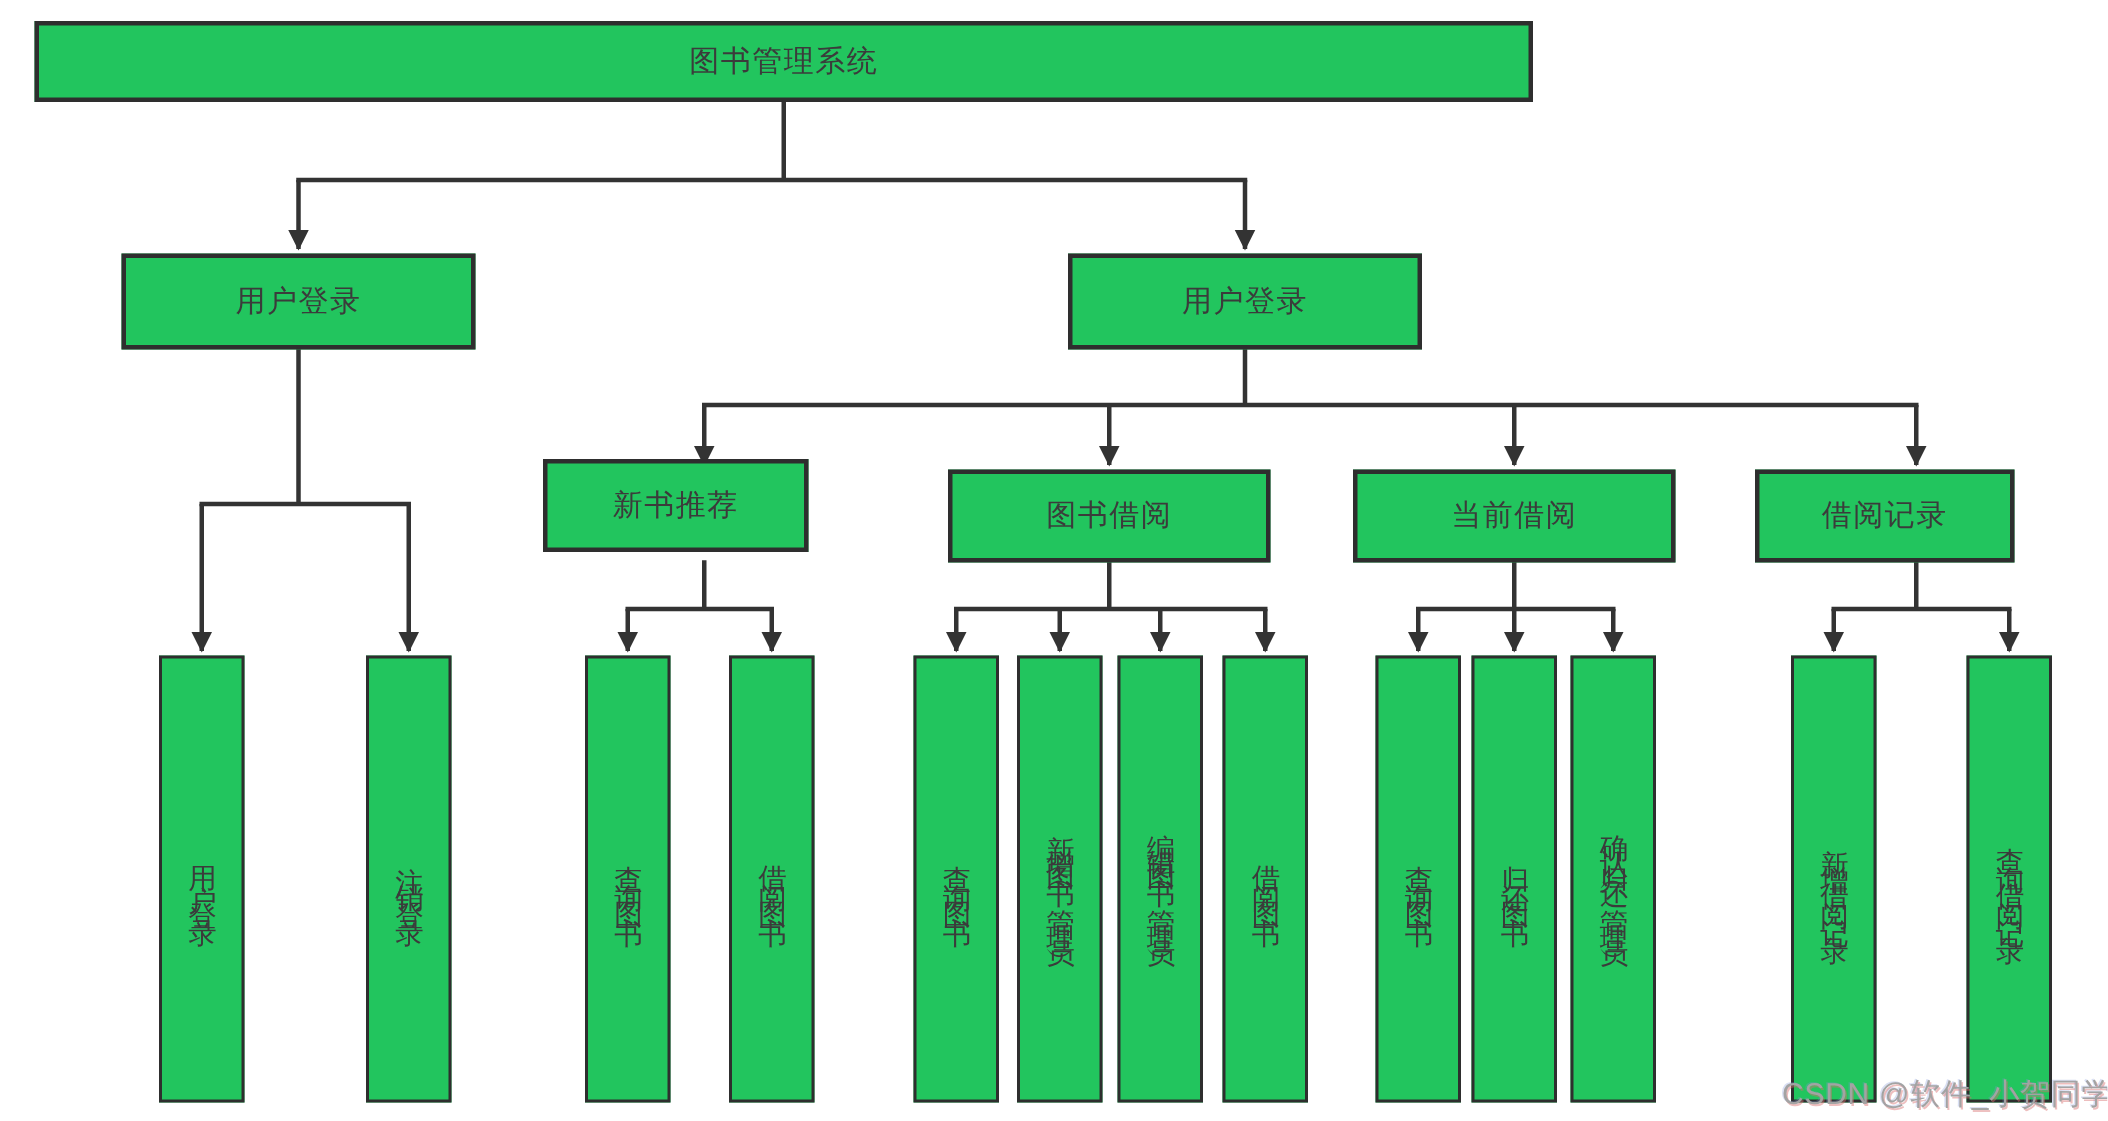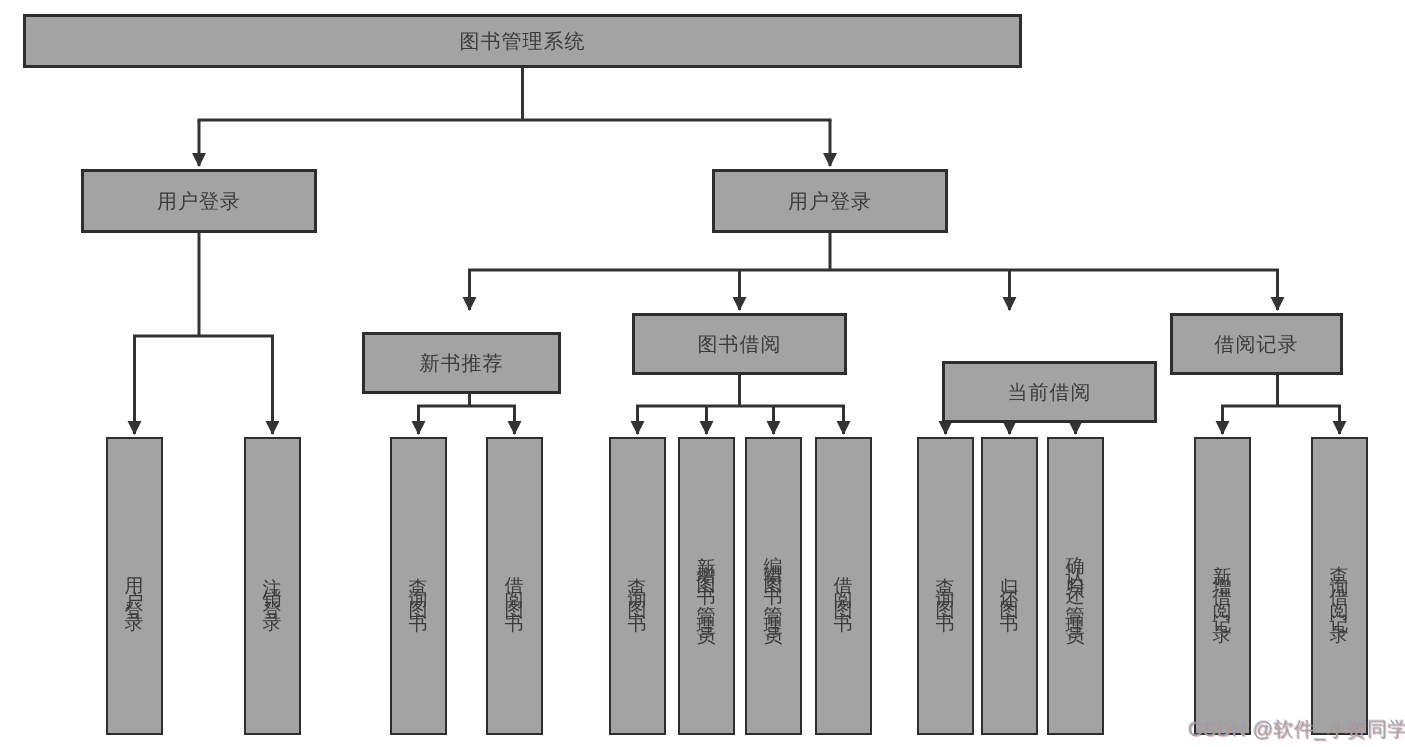--- a/index.html
+++ b/index.html
@@ -8,44 +8,44 @@
     width:1405px;height:747px;
     background:#ffffff;
     overflow:hidden;
     font-family:"Liberation Sans","DejaVu Sans",sans-serif;
   }
   svg.connectors{position:absolute;left:0;top:0;width:1405px;height:747px;}
   .box{
     position:absolute;
     box-sizing:border-box;
     border:3px solid #2e2e2e;
-    background:#a3a3a3;
+    background:#22c55e;
     color:#3b3b3b;
     display:flex;
     align-items:center;
     justify-content:center;
     text-align:center;
   }
   .h{font-size:20px;letter-spacing:1px;line-height:1;}
   .v{
     writing-mode:vertical-rl;
     text-orientation:mixed;
     font-size:19px;
     line-height:1;
     letter-spacing:12px;
     border-width:2.5px;
   }
   .v.long{letter-spacing:10px;}
   
   #n-root {left:23px;  top:14px;  width:999px; height:54px;}
   #n-login{left:81px;  top:169px; width:236px; height:64px;}
   #n-mgmt {left:712px; top:169px; width:236px; height:64px;}
-  #n-nb   {left:362px; top:332px; width:199px; height:62px;}
+  #n-nb   {left:362px; top:306px; width:177px; height:62px;}
   #n-bb   {left:632px; top:313px; width:215px; height:62px;}
-  #n-cb   {left:942px; top:313px; width:215px; height:62px;margin-top:48px;}
+  #n-cb   {left:902px; top:313px; width:215px; height:62px;}
   #n-br   {left:1170px;top:313px; width:173px; height:62px;}
   .leaf   {top:437px;  width:57px; height:298px;}
   #n-a1{left:106px;} #n-a2{left:244px;}
   #n-b1{left:390px;} #n-b2{left:486px;}
   #n-c1{left:609px;} #n-c2{left:678px;} #n-c3{left:745px;} #n-c4{left:815px;}
   #n-d1{left:917px;} #n-d2{left:981px;} #n-d3{left:1047px;}
   #n-e1{left:1194px;} #n-e2{left:1311px;}
   .watermark{
     position:absolute;
     left:1188px; top:716px;

